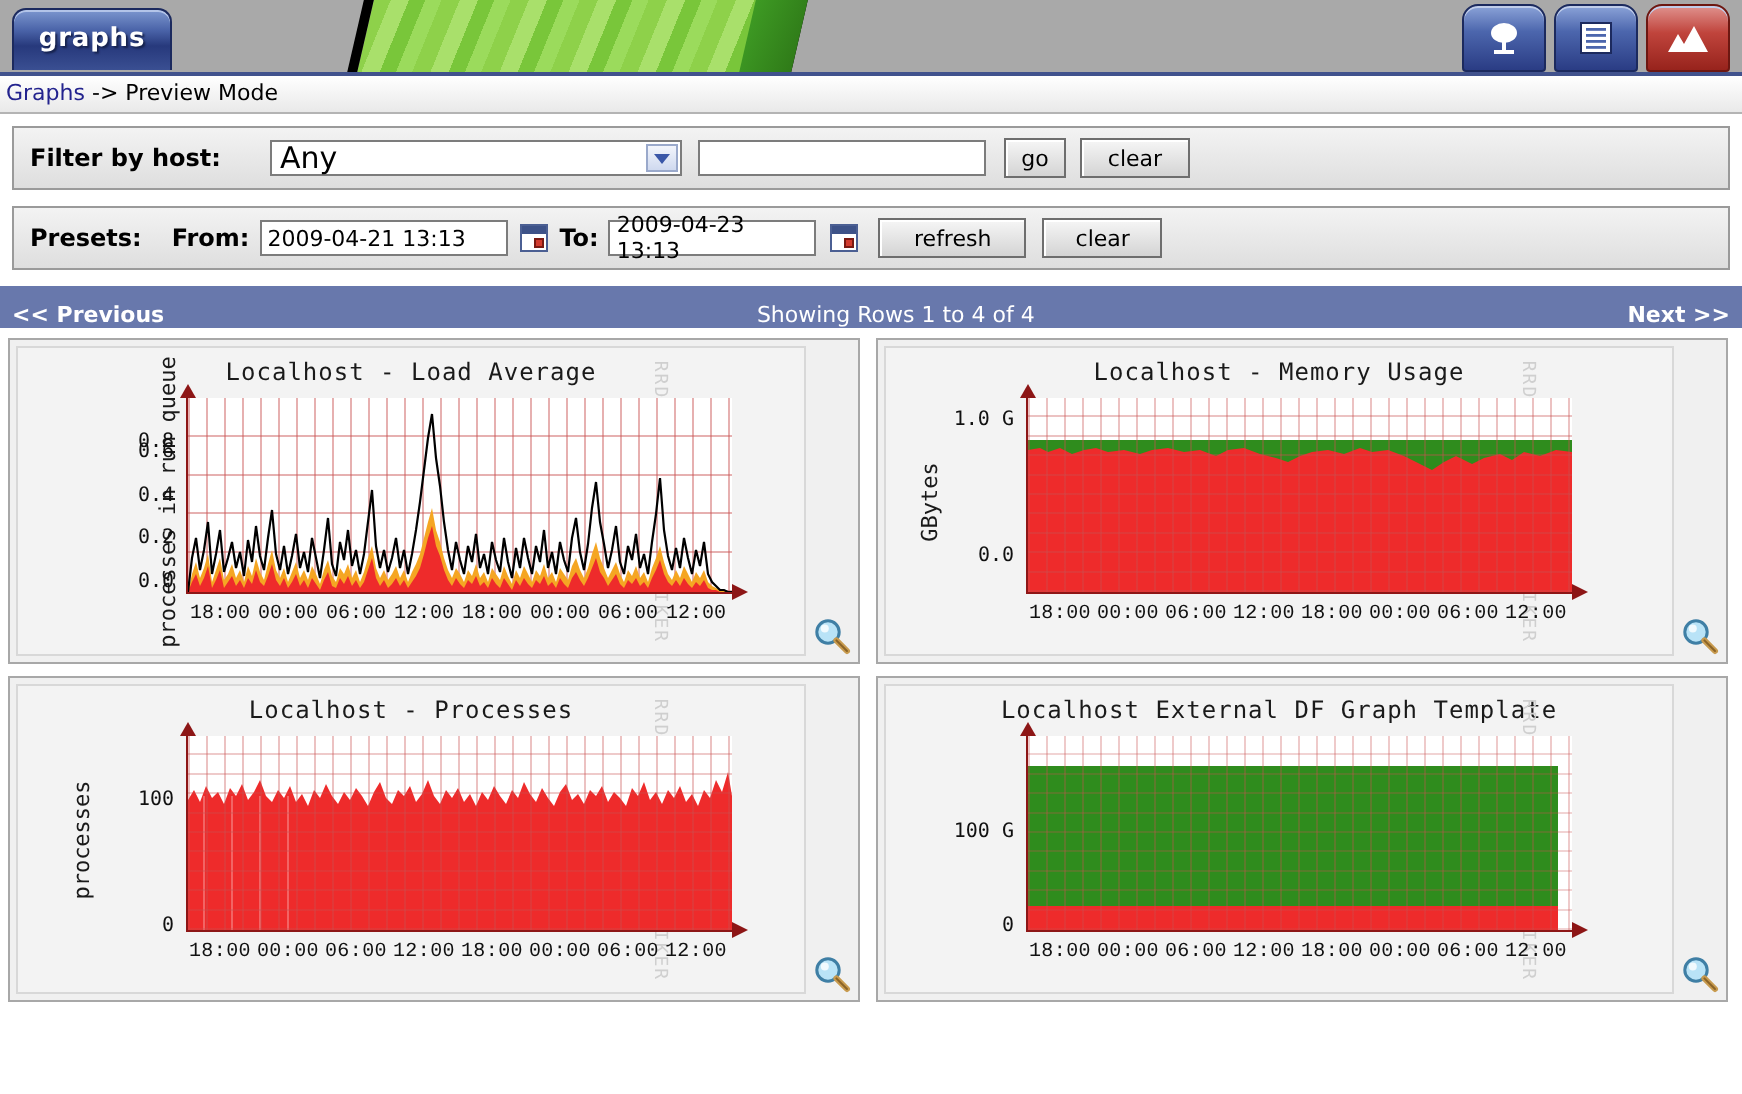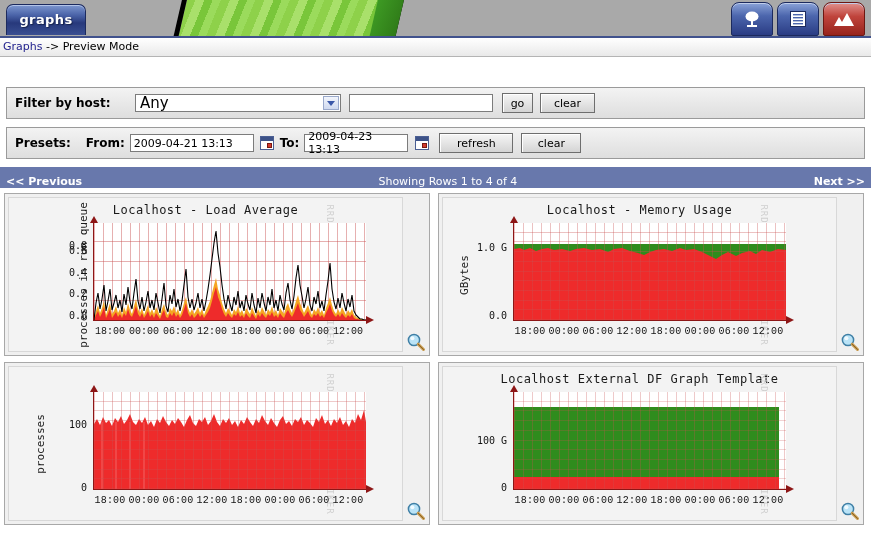--- a/index.html
+++ b/index.html
@@ -51,21 +51,21 @@
   .hdr-icon svg{display:block;}
   
   .breadcrumb{
     height:18px;line-height:18px;padding-left:3px;
     background:linear-gradient(180deg,#ffffff 0%,#e9e9e9 100%);
     border-bottom:1px solid #b4b4b4;
     font-size:11px;color:#000;white-space:nowrap;
   }
   .breadcrumb a{color:#23238e;text-decoration:none;}
   
-  .wrap{padding:6px 6px 0 6px;margin-top:24px;}
+  .wrap{padding:6px 6px 0 6px;}
   .panel{
     border:1px solid #9a9a9a;
     background:linear-gradient(180deg,#f3f3f3 0%,#dedede 100%);
     height:30px;display:flex;align-items:center;padding:0 8px;
     margin-bottom:8px;
   }
   .panel .lbl{font-weight:bold;font-size:12px;color:#000;white-space:nowrap;}
   .sel{
     position:relative;height:18px;border:1px solid #7c7c7c;background:#fff;
     display:flex;align-items:center;font-size:15px;color:#000;
@@ -287,21 +287,21 @@
       <line x1="12.2" y1="12.2" x2="17.5" y2="17.5" stroke="#c79a4e" stroke-width="3" stroke-linecap="round"></line>
       <line x1="12.2" y1="12.2" x2="17.5" y2="17.5" stroke="#8a6327" stroke-width="1" stroke-linecap="round"></line>
     </svg>
   </div>
 
   <div class="gcell">
     <div class="gbox">
       <div class="gtitle">Localhost - Memory Usage</div>
       <div class="yaxis-title">GBytes</div>
       <div class="watermark">RRDTOOL / TOBI OETIKER</div>
-      <div class="ylabels" style="left:16px;width:48px;top:22px;height:97px;">
+      <div class="ylabels" style="left:16px;width:48px;top:9px;height:97px;">
         <div style="top:27px;">1.0 G</div>
         <div style="top:95px;">0.0</div>
       </div>
       <div class="plot wide">
         <div class="axis-arrow-y"></div>
         <div class="axis-arrow-x"></div>
         <svg width="272" height="97" viewBox="0 0 272 97" preserveAspectRatio="none" style="position:absolute;left:0;top:0;">
           <polygon fill="#2f8c1d" points="0,97 0,21 272,21 272,97"></polygon>
           <polygon fill="#ee2b2b" points="0,97 0,26 6,25 10,27 16,25 22,28 28,26 34,25 40,27 48,26 56,28 62,26 70,25 78,27 86,26 94,29 100,26 108,25 116,28 124,30 130,32 136,29 142,27 150,26 158,28 166,25 172,27 180,26 188,29 196,33 202,36 208,32 214,29 222,33 228,30 236,28 242,31 248,27 256,29 264,26 272,27 272,97"></polygon>
           <g stroke="#ffffff" stroke-width="0.7" opacity="0.55">
@@ -320,20 +320,21 @@
     <svg class="zoom-icon" viewBox="0 0 20 20">
       <circle cx="8" cy="8" r="5.6" fill="#b9e3f7" stroke="#3f7fa5" stroke-width="1.5"></circle>
       <circle cx="6.4" cy="6.2" r="2" fill="#ffffff" opacity="0.8"></circle>
       <line x1="12.2" y1="12.2" x2="17.5" y2="17.5" stroke="#c79a4e" stroke-width="3" stroke-linecap="round"></line>
       <line x1="12.2" y1="12.2" x2="17.5" y2="17.5" stroke="#8a6327" stroke-width="1" stroke-linecap="round"></line>
     </svg>
   </div>
 
   <div class="gcell">
     <div class="gbox">
+      <div class="gtitle">Localhost - Processes</div>
       <div class="yaxis-title">processes</div>
       <div class="watermark">RRDTOOL / TOBI OETIKER</div>
       <div class="ylabels" style="left:30px;width:48px;top:25px;height:97px;">
         <div style="top:32px;">100</div>
         <div style="top:95px;">0</div>
       </div>
       <div class="plot">
         <div class="axis-arrow-y"></div>
         <div class="axis-arrow-x"></div>
         <svg width="272" height="97" viewBox="0 0 272 97" preserveAspectRatio="none" style="position:absolute;left:0;top:0;">

